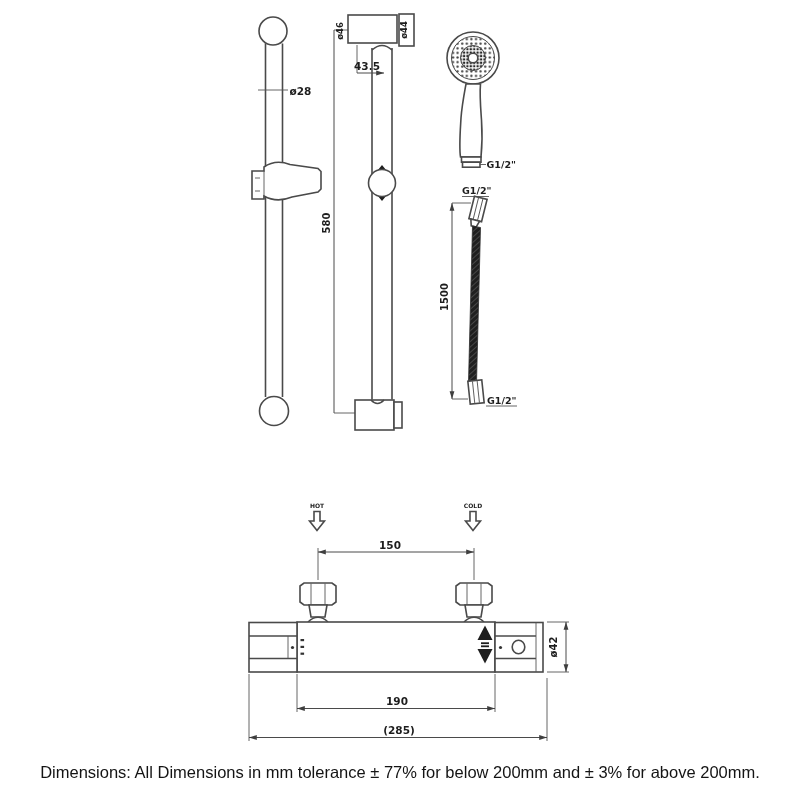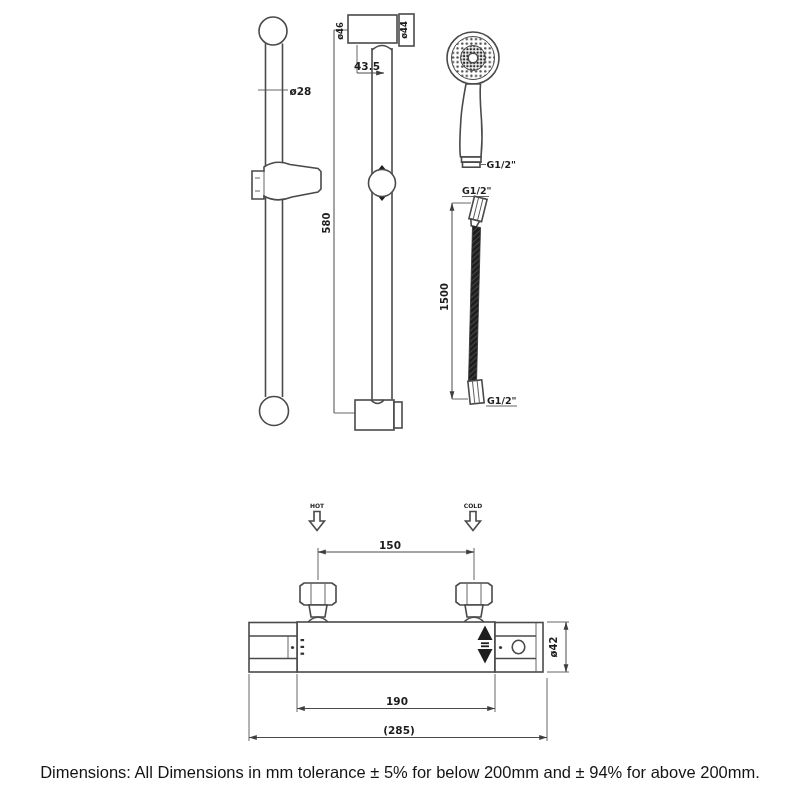--- a/index.html
+++ b/index.html
@@ -199,14 +199,14 @@
     <line class="dimline" x1="297" y1="708.5" x2="495" y2="708.5" marker-start="url(#arr)" marker-end="url(#arr)"></line>
     <text class="dim-t" x="397" y="705" text-anchor="middle">190</text>
 
     <line class="thin" x1="249" y1="674" x2="249" y2="741"></line>
     <line class="thin" x1="547" y1="678" x2="547" y2="741"></line>
     <line class="dimline" x1="249" y1="737.5" x2="547" y2="737.5" marker-start="url(#arr)" marker-end="url(#arr)"></line>
     <text class="dim-t" x="399" y="733.5" text-anchor="middle">(285)</text>
   </g>
 </svg>
 
-<div class="note">Dimensions: All Dimensions in mm tolerance ± 5% for below 200mm and ± 94% for above 200mm.</div>
+<div class="note">Dimensions: All Dimensions in mm tolerance ± 77% for below 200mm and ± 3% for above 200mm.</div>
 </div>
 
 </body></html>

